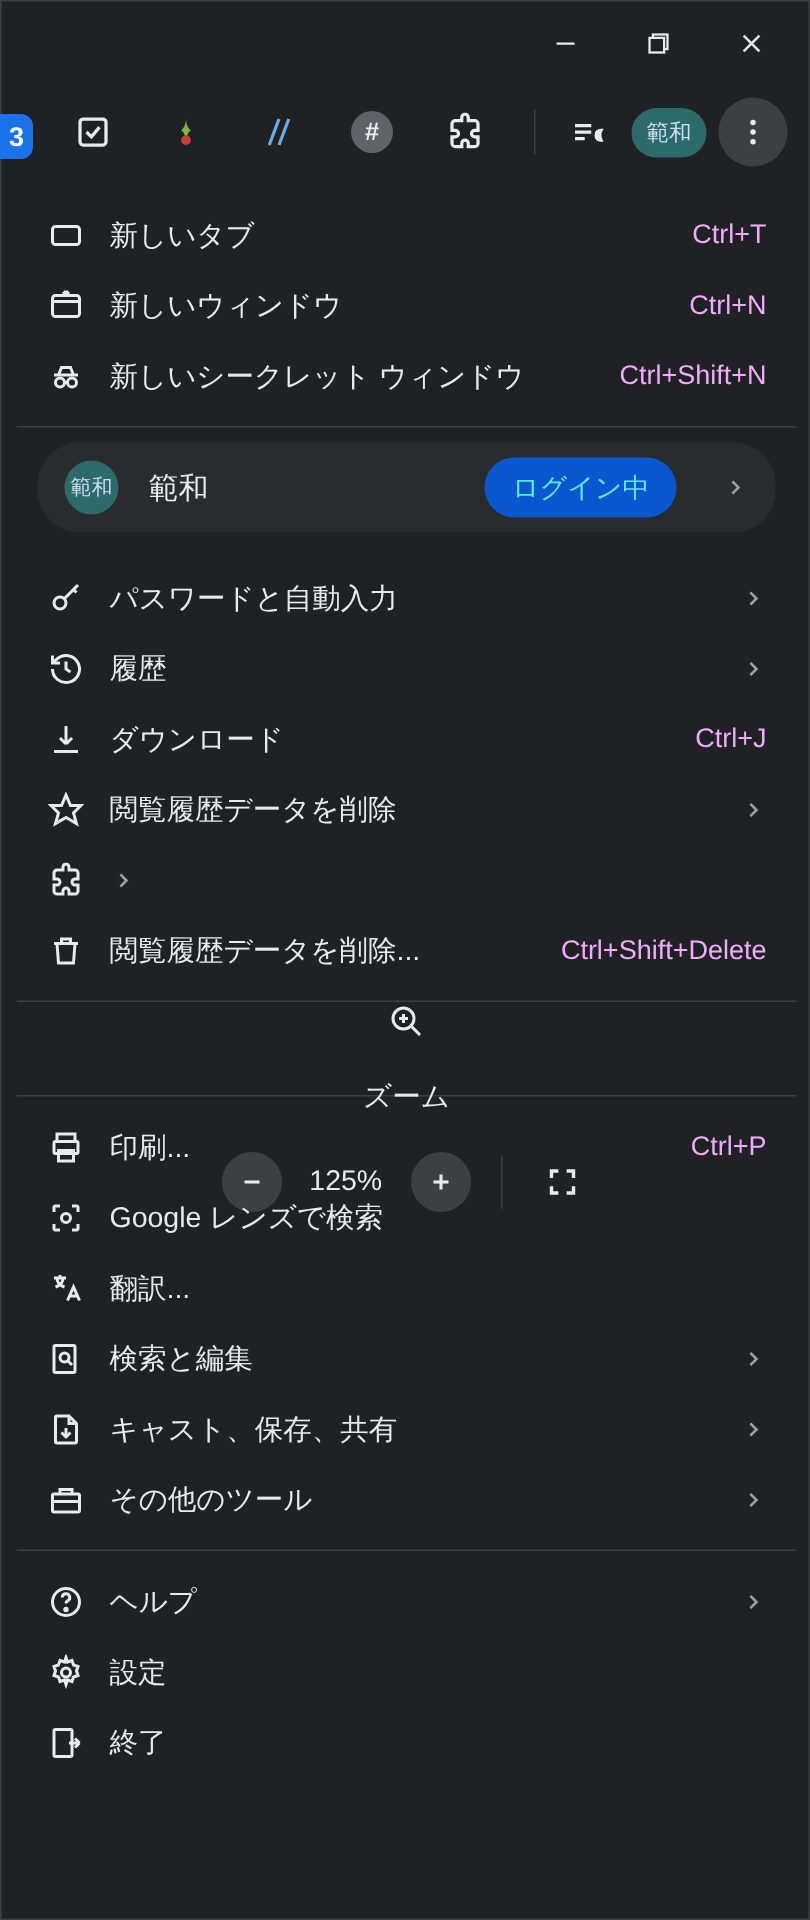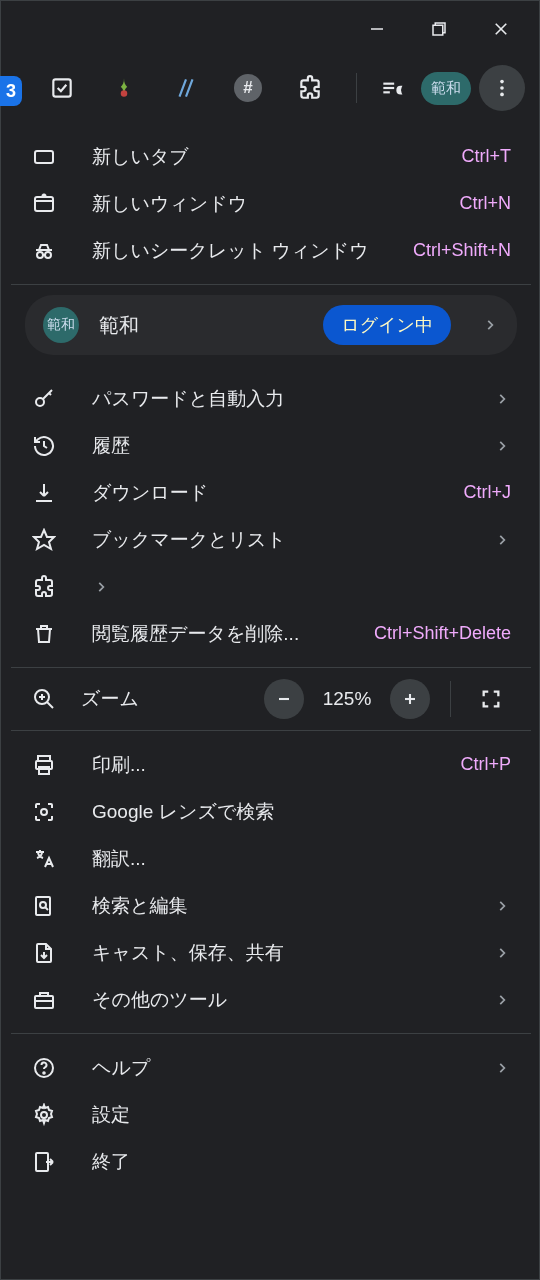--- a/index.html
+++ b/index.html
@@ -76,21 +76,21 @@
   padding: 10px 0;
 }
 .divider { height: 1px; background: #3c4043; margin: 0 0; }
 .menu-item {
   display: flex;
   align-items: center;
   height: 47px;
   padding: 0 20px;
   font-size: 19px;
   color: #e8eaed;
-  gap: 35px;
+  gap: 16px;
 }
 .menu-item .mi-icon { width: 26px; height: 26px; display: flex; align-items: center; justify-content: center; color: #e8eaed; flex: 0 0 26px; }
 .menu-item .mi-icon svg { width: 24px; height: 24px; }
 .menu-item .mi-label { flex: 1; }
 .menu-item .mi-shortcut { color: #f0abfc; font-size: 18px; }
 .menu-item .mi-chevron { color: #9aa0a6; width: 18px; display: flex; align-items: center; justify-content: center; }
 .menu-item .mi-chevron svg { width: 14px; height: 14px; }
 .account-row {
   margin: 10px 14px;
   background: #2a2b2e;
@@ -105,35 +105,36 @@
   width: 36px; height: 36px;
   border-radius: 50%;
   background: #2d6a6a;
   color: #cde;
   font-size: 14px;
   display: flex; align-items: center; justify-content: center;
 }
 .account-name { flex: 1; font-size: 20px; }
 .account-badge {
   background: #0b57d0;
-  color: #fef9c3;
+  color: #5eead4;
   font-size: 18px;
   padding: 8px 18px;
   border-radius: 22px;
   font-family: Liberation Serif, serif;
 }
 .account-chevron { color: #9aa0a6; width: 18px; display: flex; align-items: center; justify-content: center; margin-left: 10px; }
 .account-chevron svg { width: 14px; height: 14px; }
 .zoom-row {
   display: flex;
   align-items: center;
   height: 62px;
   padding: 0 20px;
   gap: 24px;
   font-size: 19px;
+  flex-direction: column;
 }
 .zoom-row .mi-icon { width: 26px; height: 26px; display: flex; align-items: center; justify-content: center; flex: 0 0 26px; }
 .zoom-row .mi-icon svg { width: 24px; height: 24px; }
 .zoom-label { flex: 1; }
 .zoom-ctrls { display: flex; align-items: center; gap: 10px; justify-content: flex-end; }
 .zoom-btn {
   width: 40px; height: 40px;
   border-radius: 50%;
   background: #3c4043;
   display: flex; align-items: center; justify-content: center;
@@ -319,21 +320,21 @@
         </span>
       <span class="mi-label">ダウンロード</span>
       <span class="mi-shortcut">Ctrl+J</span>
     </div>
     <div class="menu-item">
       <span class="mi-icon">
           <svg viewBox="0 0 24 24" fill="none" stroke="currentColor" stroke-width="2">
             <polygon points="12 2 15 9 22 9 17 14 19 21 12 17 5 21 7 14 2 9 9 9"></polygon>
           </svg>
         </span>
-      <span class="mi-label">ブックマークとリスト</span>
+      <span class="mi-label">閲覧履歴データを削除</span>
       <span class="mi-chevron">
           <svg viewBox="0 0 24 24" fill="none" stroke="currentColor" stroke-width="3">
             <polyline points="9 5 16 12 9 19"></polyline>
           </svg>
         </span>
     </div>
     <div class="menu-item">
       <span class="mi-icon">
           <svg viewBox="0 0 24 24" fill="none" stroke="currentColor" stroke-width="2">
             <path d="M20 11V7a2 2 0 0 0-2-2h-4V3a2 2 0 1 0-4 0v2H6a2 2 0 0 0-2 2v4h2a2 2 0 1 1 0 4H4v4a2 2 0 0 0 2 2h4v-2a2 2 0 1 1 4 0v2h4a2 2 0 0 0 2-2v-4h-2a2 2 0 1 1 0-4h2z"></path>

